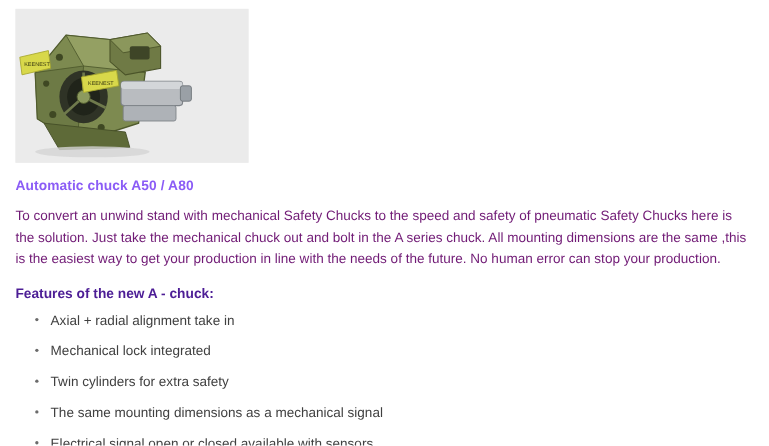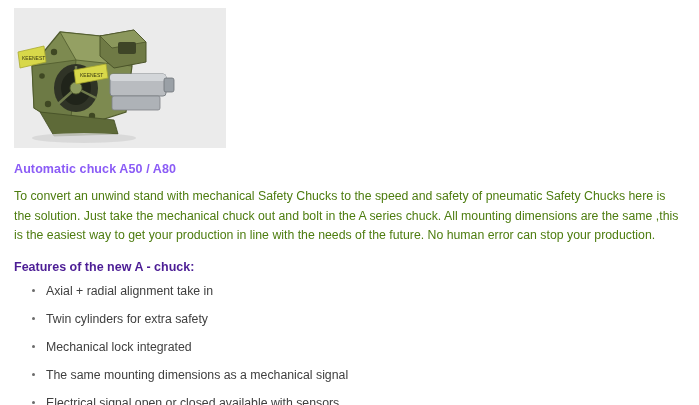--- a/index.html
+++ b/index.html
@@ -41,21 +41,21 @@
   .product-title {
     font-size: 12.5px;
     font-weight: bold;
     color: #8b5cf6;
     margin: 14px 0 0 0;
     letter-spacing: 0.1px;
   }
   .intro-paragraph {
     font-size: 12.3px;
     line-height: 19.5px;
-    color: #4d7c0f;
+    color: #701a75;
     margin: 11px 0 0 0;
     max-width: 676px;
     text-align: left;
   }
   .features-heading {
     font-size: 12.5px;
     font-weight: bold;
     color: #4c1d95;
     margin: 14px 0 0 0;
   }
@@ -142,20 +142,20 @@
   </div>
 
   <h2 class="product-title">Automatic chuck A50 / A80</h2>
 
   <p class="intro-paragraph">To convert an unwind stand with mechanical Safety Chucks to the speed and safety of pneumatic Safety Chucks here is the solution. Just take the mechanical chuck out and bolt in the A series chuck. All mounting dimensions are the same ,this is the easiest way to get your production in line with the needs of the future. No human error can stop your production.</p>
 
   <h3 class="features-heading">Features of the new A - chuck:</h3>
 
   <ul class="features-list">
     <li>Axial + radial alignment take in</li>
+    <li>Mechanical lock integrated</li>
     <li>Twin cylinders for extra safety</li>
-    <li>Mechanical lock integrated</li>
     <li>The same mounting dimensions as a mechanical signal</li>
     <li>Electrical signal open or closed available with sensors</li>
 
   </ul>
 
 </div>
 
 </body></html>

